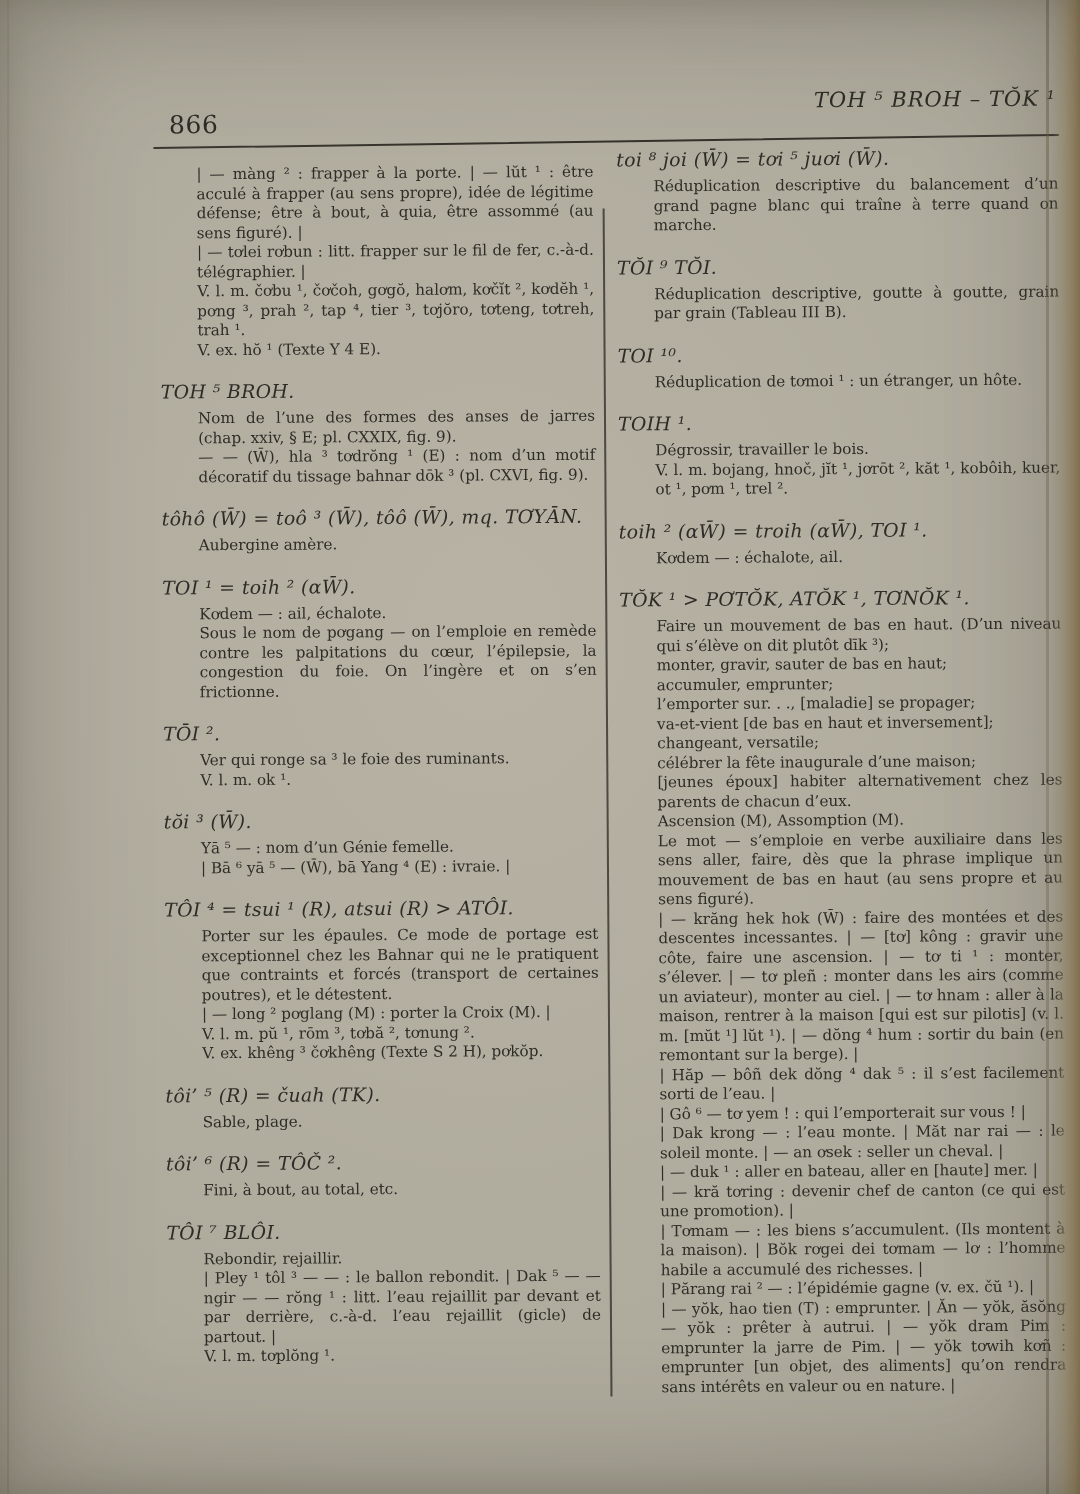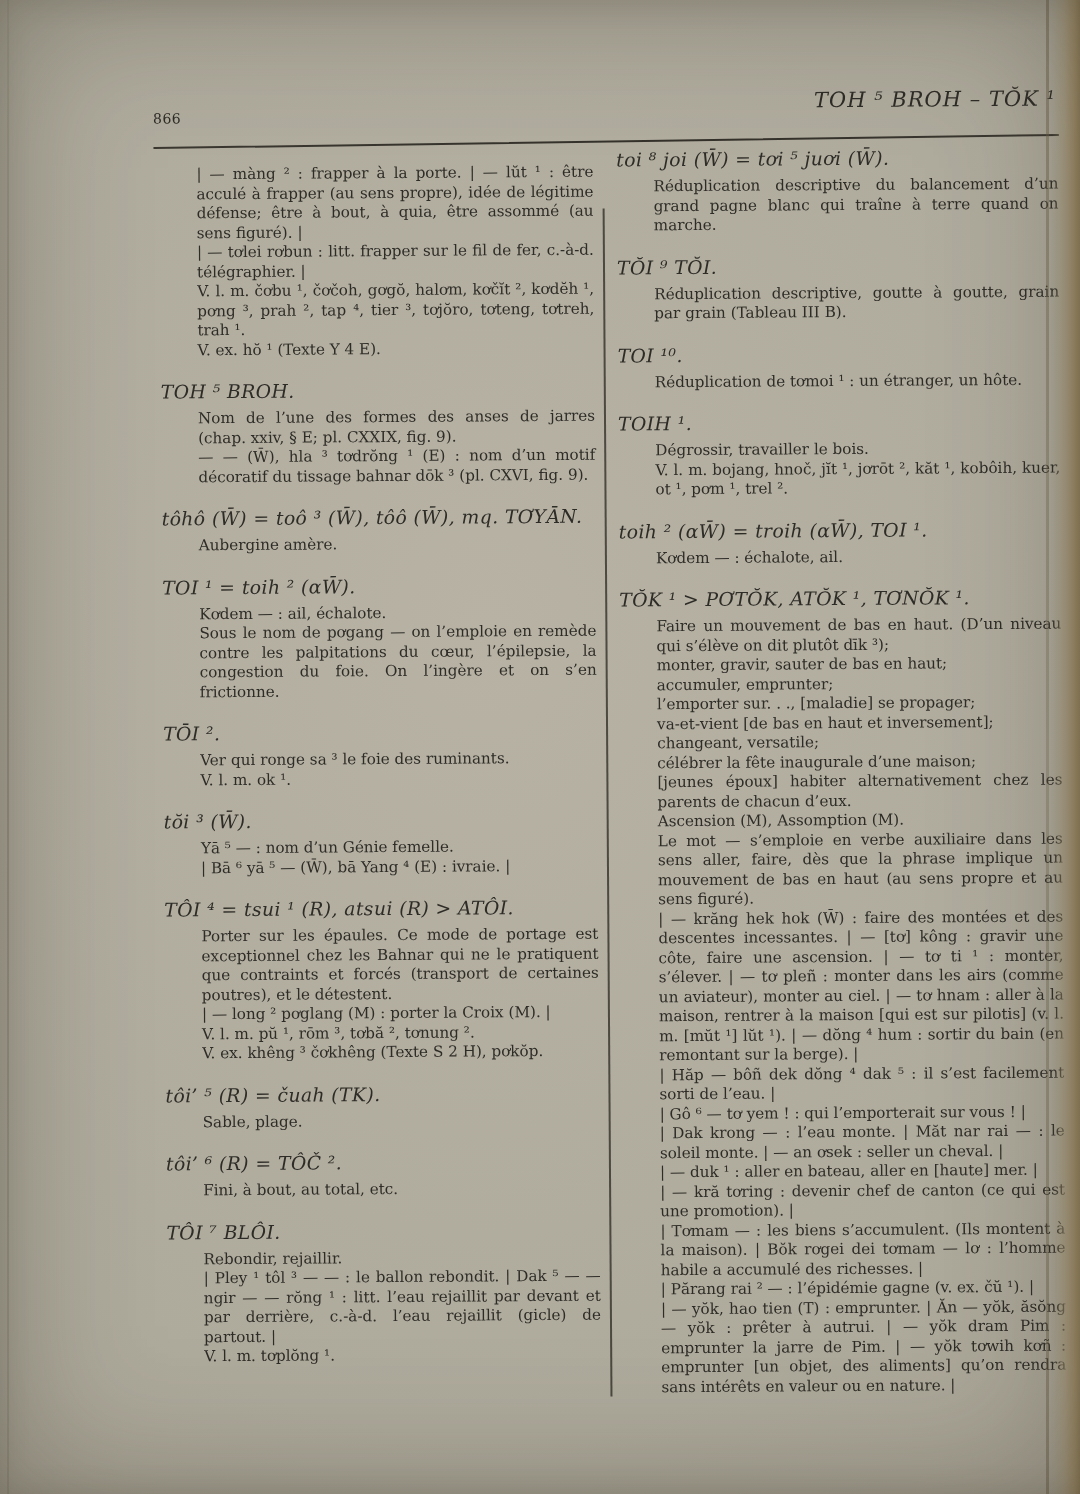--- a/index.html
+++ b/index.html
@@ -28,22 +28,22 @@
     position:absolute;right:0;top:0;width:28px;height:100%;pointer-events:none;
     background:linear-gradient(90deg, rgba(171,154,120,0) 0%, rgba(171,154,120,0.55) 45%, #a4926e 80%, #96845f 100%);
   }
   #sheet{
     position:absolute;inset:0;
     transform:rotate(-0.38deg);
     transform-origin:540px 720px;
     color:var(--ink);
   }
   #page-number{
-    position:absolute;left:157px;top:108px;
-    font-size:14px;letter-spacing:0.5px;
+    position:absolute;left:173px;top:108px;
+    font-size:25px;letter-spacing:0.5px;
   }
   #running-head{
     position:absolute;right:20px;top:90px;
     font-style:italic;font-size:21px;letter-spacing:1px;
     white-space:nowrap;
   }
   #header-rule{
     position:absolute;left:157px;top:141px;width:906px;height:2px;
     background:linear-gradient(90deg,#3b3831 0%, #34312b 60%, #3b3831 100%);
     transform:rotate(-0.45deg);border-radius:2px;

